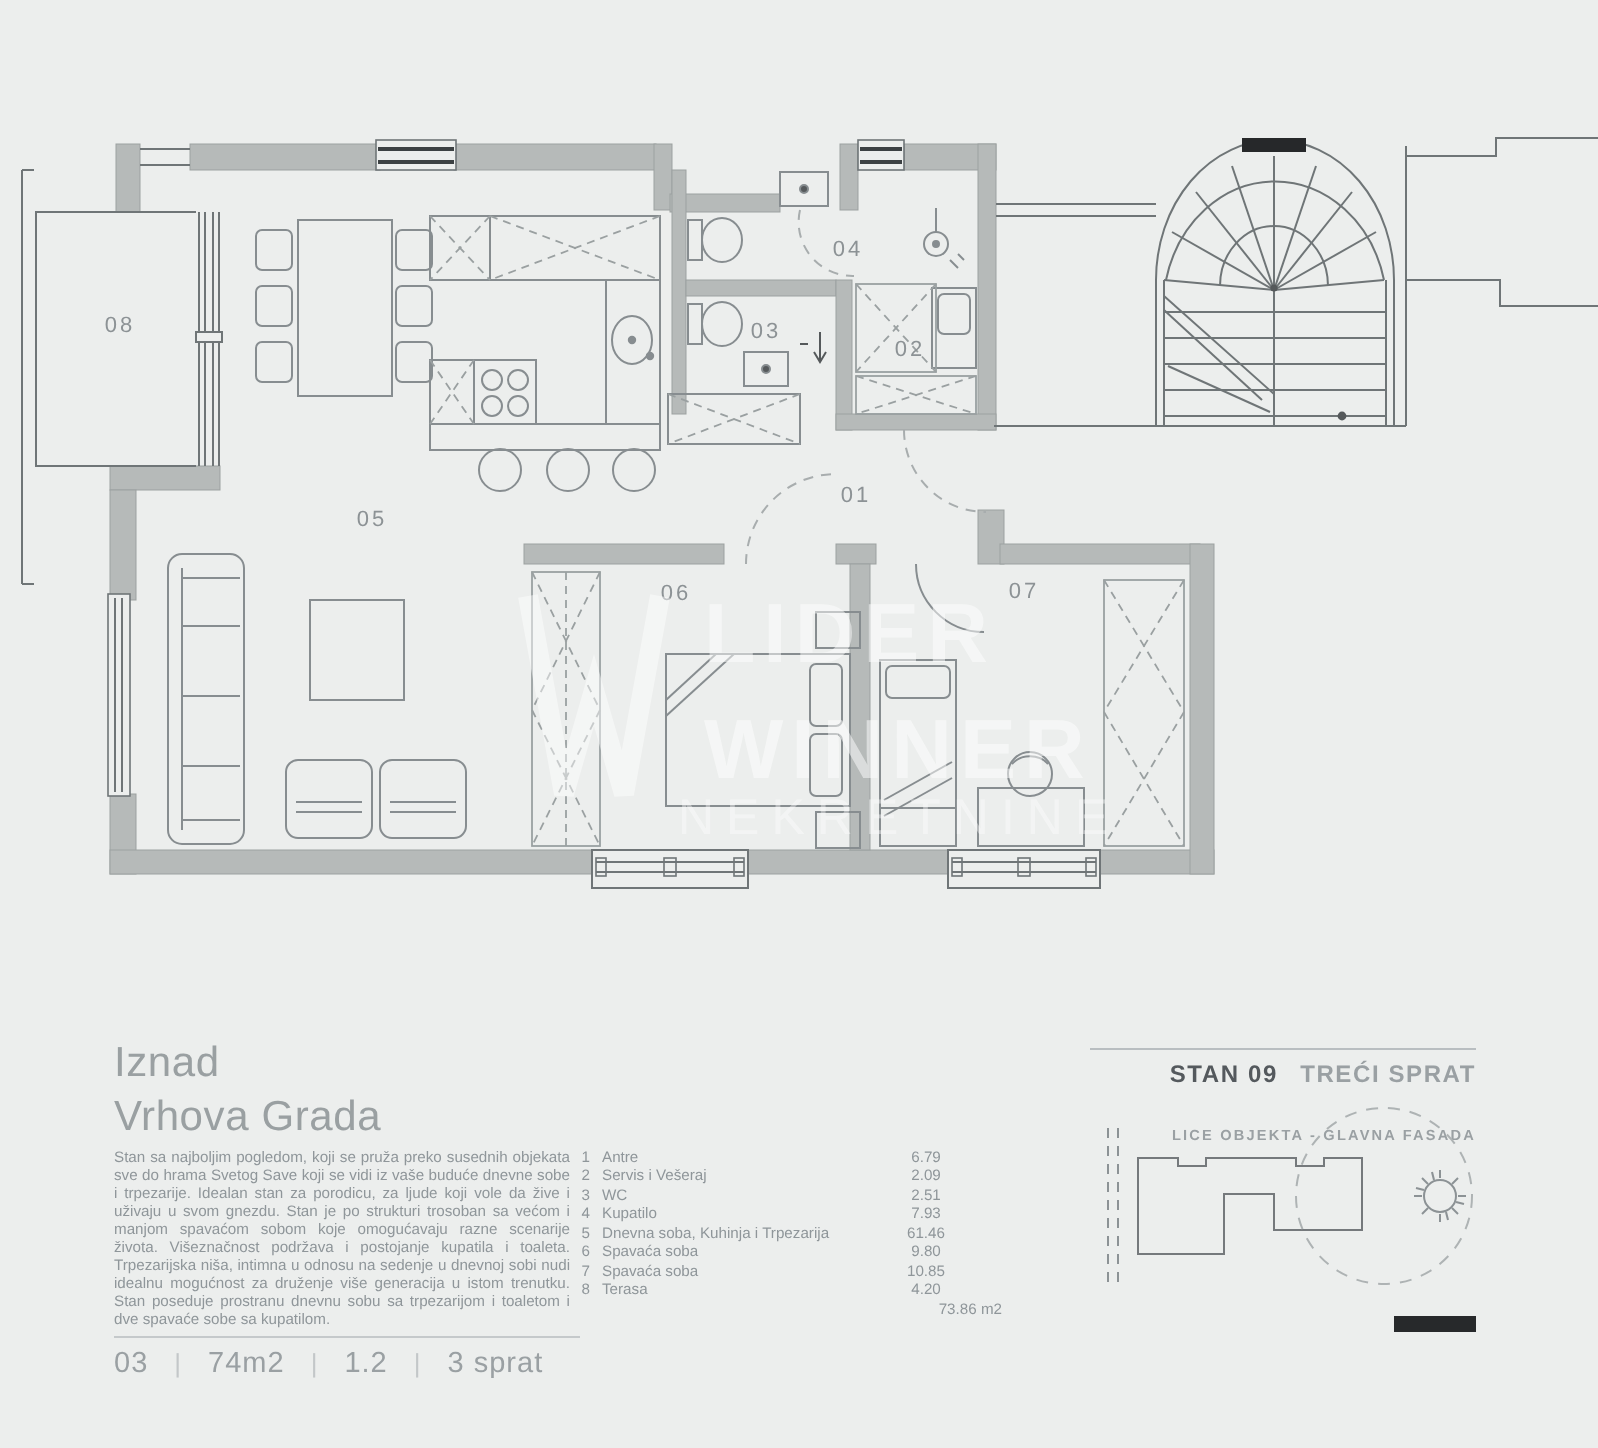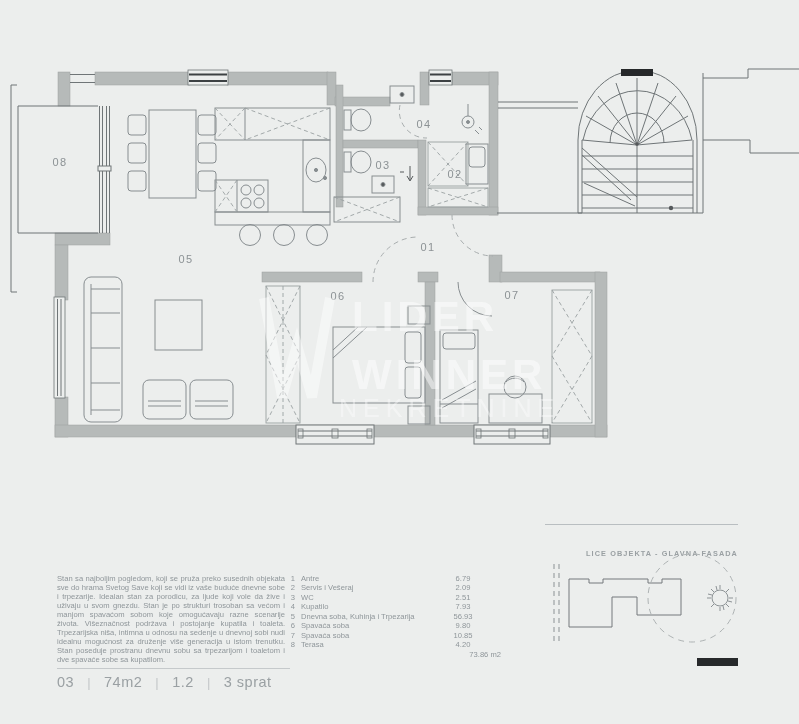--- a/index.html
+++ b/index.html
@@ -294,20 +294,22 @@
 
   <g>
     <polyline points="264,298 282,397 297,345 312,397 330,298" fill="none" stroke="#ffffff" stroke-width="10" opacity="0.45"></polyline>
     <text x="352" y="331" font-size="42" font-weight="bold" fill="#ffffff" opacity="0.5" letter-spacing="4" font-family="Liberation Sans, sans-serif">LIDER</text>
     <text x="352" y="389" font-size="42" font-weight="bold" fill="#ffffff" opacity="0.5" letter-spacing="4" font-family="Liberation Sans, sans-serif">WINNER</text>
     <text x="339" y="417" font-size="25" font-weight="400" fill="#ffffff" opacity="0.4" letter-spacing="6" font-family="Liberation Sans, sans-serif">NEKRETNINE</text>
   </g>
 </svg>
 
 <div class="abs title">
+  <div>Iznad</div>
+  <div>Vrhova Grada</div>
 </div>
 <div class="abs desc">Stan sa najboljim pogledom, koji se pruža preko susednih objekata sve do hrama Svetog Save koji se vidi iz vaše buduće dnevne sobe i trpezarije. Idealan stan za porodicu, za ljude koji vole da žive i uživaju u svom gnezdu. Stan je po strukturi trosoban sa većom i manjom spavaćom sobom koje omogućavaju razne scenarije života. Višeznačnost podržava i postojanje kupatila i toaleta. Trpezarijska niša, intimna u odnosu na sedenje u dnevnoj sobi nudi idealnu mogućnost za druženje više generacija u istom trenutku. Stan poseduje prostranu dnevnu sobu sa trpezarijom i toaletom i dve spavaće sobe sa kupatilom.</div>
 
 <div class="abs legend">
   <div class="legend-row">
     <span class="lnum">1</span>
     <span class="lname">Antre</span>
     <span class="lval">6.79</span>
   </div>
   <div class="legend-row">
@@ -321,41 +323,45 @@
     <span class="lval">2.51</span>
   </div>
   <div class="legend-row">
     <span class="lnum">4</span>
     <span class="lname">Kupatilo</span>
     <span class="lval">7.93</span>
   </div>
   <div class="legend-row">
     <span class="lnum">5</span>
     <span class="lname">Dnevna soba, Kuhinja i Trpezarija</span>
-    <span class="lval">56.93</span>
+    <span class="lval">61.46</span>
   </div>
   <div class="legend-row">
     <span class="lnum">6</span>
     <span class="lname">Spavaća soba</span>
     <span class="lval">9.80</span>
   </div>
   <div class="legend-row">
     <span class="lnum">7</span>
     <span class="lname">Spavaća soba</span>
     <span class="lval">10.85</span>
   </div>
   <div class="legend-row">
     <span class="lnum">8</span>
     <span class="lname">Terasa</span>
     <span class="lval">4.20</span>
   </div>
   <div class="legend-total">73.86 m2</div>
 </div>
 
 <div class="abs unit">
+  <div class="unit-line1">
+    <span class="unit-bold">STAN 09</span>
+    <span class="unit-light">TREĆI SPRAT</span>
+  </div>
   <div class="unit-sub">LICE OBJEKTA - GLAVNA FASADA</div>
 </div>
 
 <svg class="abs" style="left:542px;top:552px" width="200" height="104" viewBox="0 0 200 104">
   <g fill="none" stroke="#8c9295" stroke-width="1">
     <line x1="12" y1="12" x2="12" y2="92" stroke-dasharray="5 4"></line>
     <line x1="17" y1="12" x2="17" y2="92" stroke-dasharray="5 4"></line>
     <path d="M27,27 h20 v4 h14 v-4 h45 v4 h14 v-4 h19 v36 h-44 v-18 h-25 v30 h-43 z" stroke="#75797c"></path>
     <circle cx="150" cy="46" r="44" stroke-dasharray="6 5" stroke="#aeb3b4"></circle>
     <g stroke="#8c9295">

